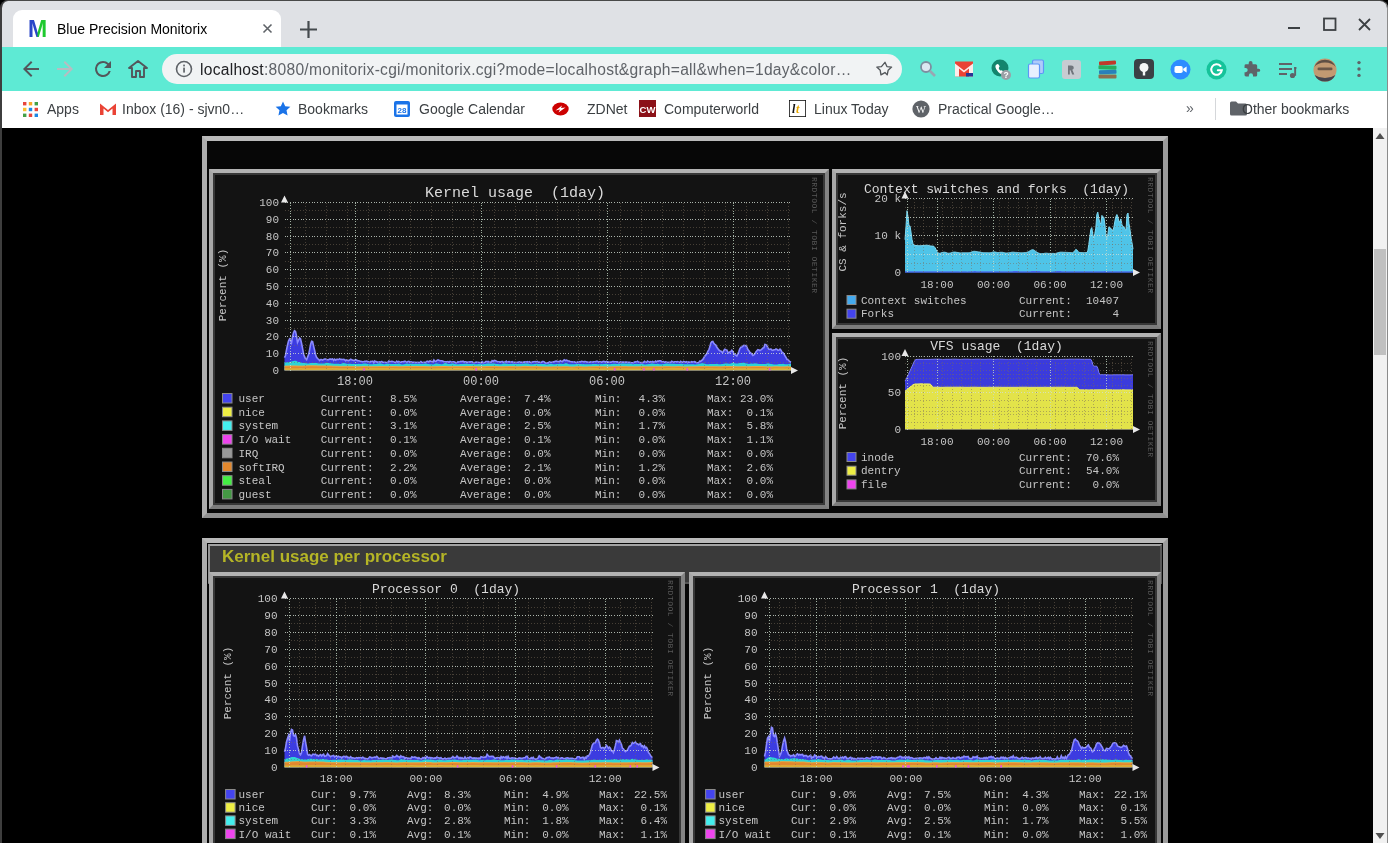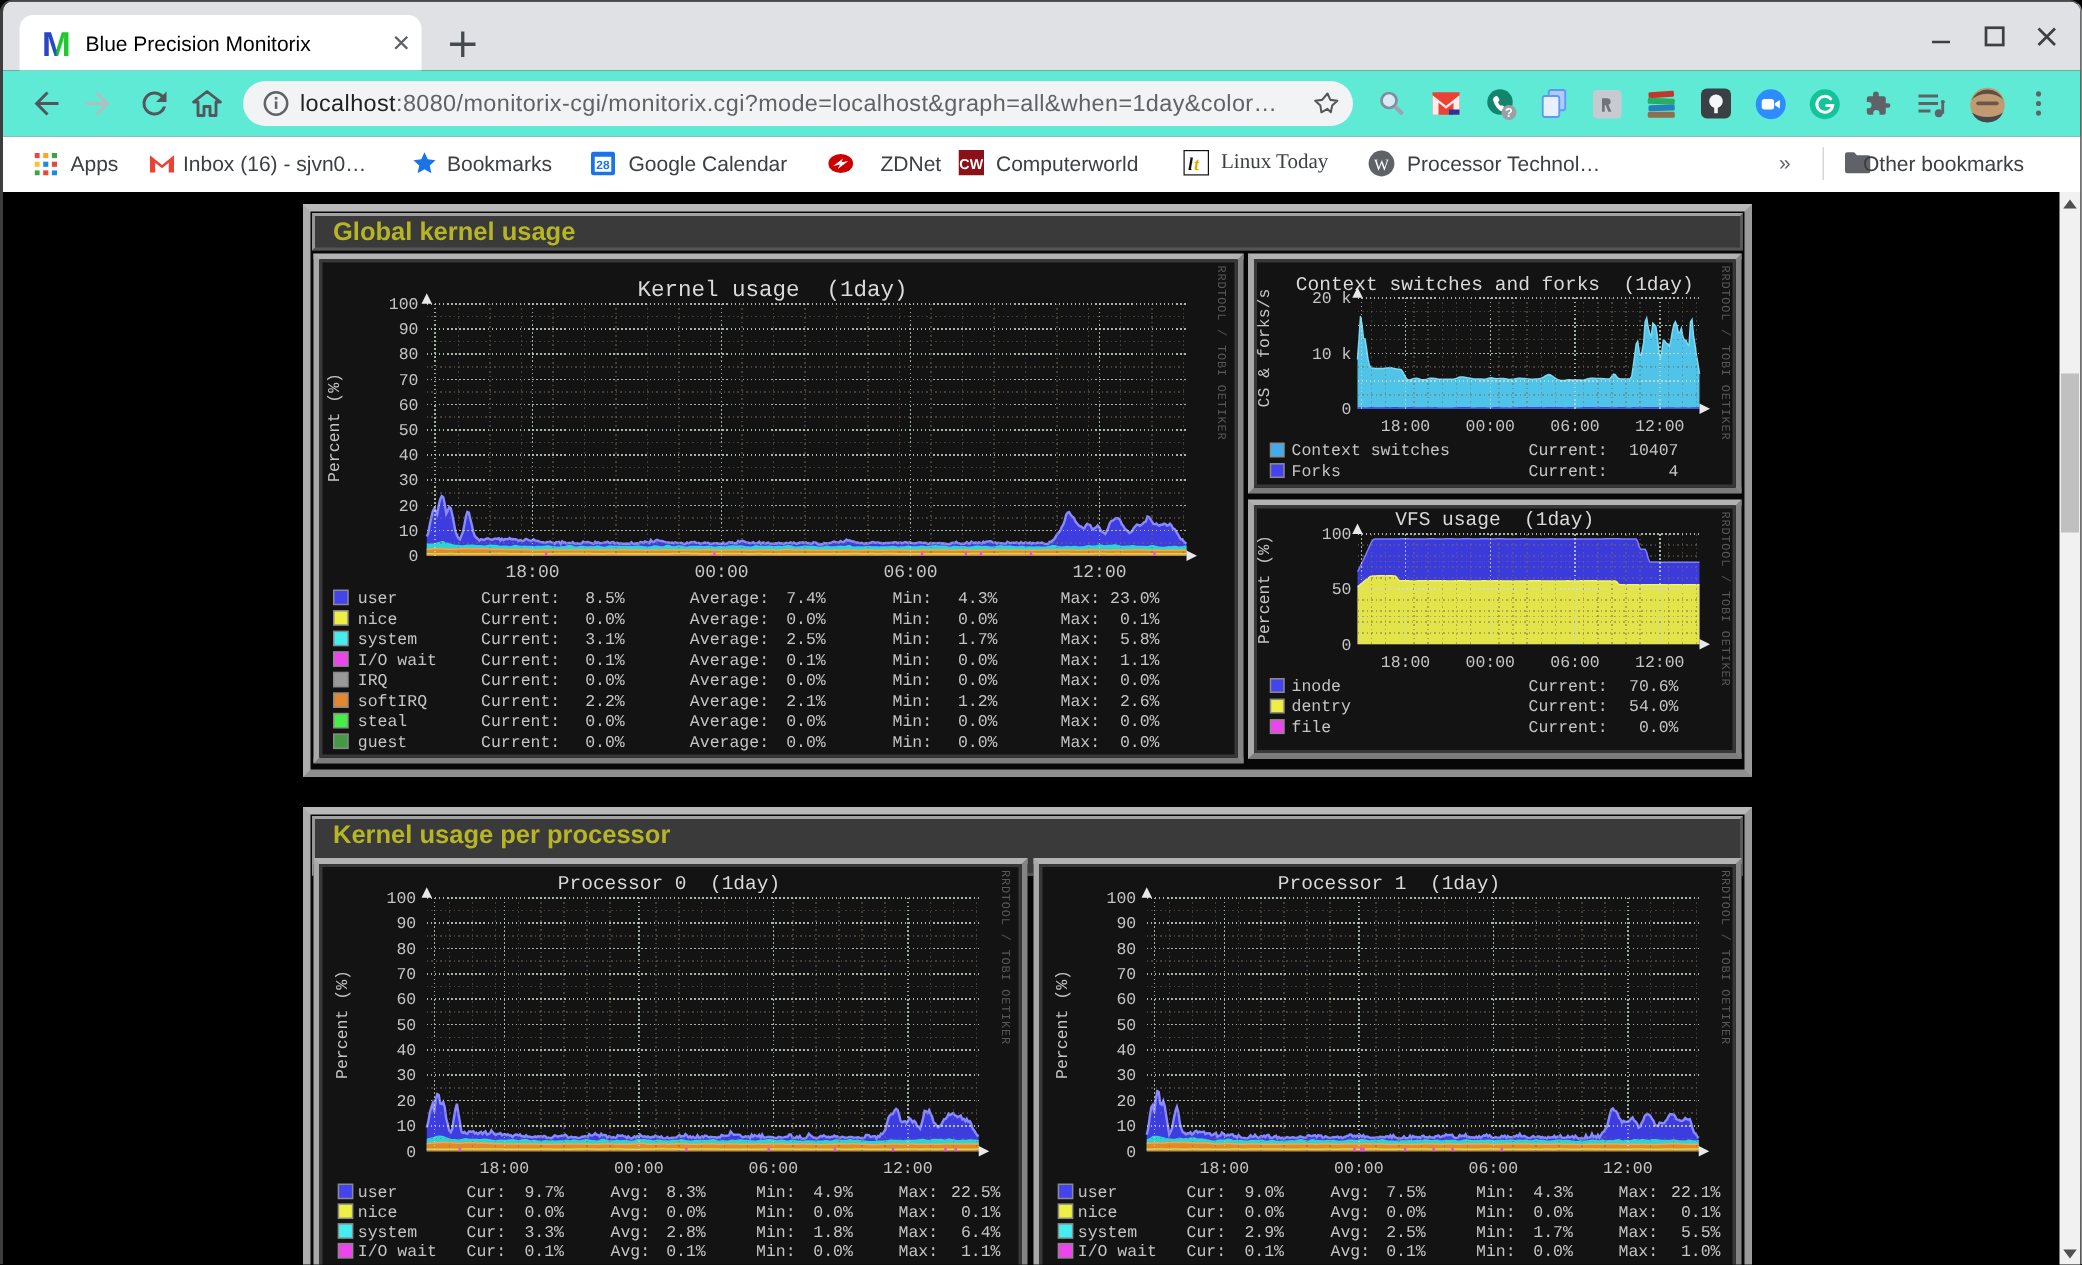--- a/index.html
+++ b/index.html
@@ -171,36 +171,35 @@
     <svg style="position:absolute;left:637px;top:9px" width="17" height="17" viewBox="0 0 17 17">
       <rect width="17" height="17" fill="#8b1118"></rect>
       <text x="8.5" y="12.5" font-size="9.5" font-weight="bold" fill="#fff" text-anchor="middle" font-family="Liberation Sans">CW</text>
     </svg>
     <span class="bkt" style="position:absolute;left:662px;top:10px;">Computerworld</span>
     <svg style="position:absolute;left:787px;top:9px" width="17" height="17" viewBox="0 0 17 17">
       <rect width="17" height="17" fill="#fff" stroke="#111" stroke-width="1.6"></rect>
       <text x="3" y="13" font-size="12" font-weight="bold" font-style="italic" fill="#111" font-family="Liberation Serif">l</text>
       <text x="7" y="13" font-size="12" font-weight="bold" font-style="italic" fill="#e8a800" font-family="Liberation Serif">t</text>
     </svg>
-    <span class="bkt" style="position:absolute;left:812px;top:10px;font-family:Liberation Serif, serif;">Linux Today</span>
+    <span class="bkt" style="position:absolute;left:812px;top:10px;">Linux Today</span>
     <svg style="position:absolute;left:910px;top:9px" width="18" height="18" viewBox="0 0 18 18">
       <circle cx="9" cy="9" r="8.6" fill="#5f6368"></circle>
       <text x="9" y="13" font-size="10.5" fill="#fff" text-anchor="middle" font-family="Liberation Serif">W</text>
     </svg>
-    <span class="bkt" style="position:absolute;left:936px;top:10px;">Processor Technol…</span>
+    <span class="bkt" style="position:absolute;left:936px;top:10px;">Practical Google…</span>
     <span class="bkt" style="position:absolute;left:1184px;top:9px;color:#5f6368;font-size:14px;">»</span>
     <div style="position:absolute;left:1213px;top:7px;width:1px;height:22px;background:#d5d7da;"></div>
     <svg style="position:absolute;left:1228px;top:10px" width="17" height="15" viewBox="0 0 17 15">
       <path d="M0 2 q0-1.5 1.5-1.5 h4.5 l2 2 h7.5 q1.5 0 1.5 1.5 v9 q0 1.5 -1.5 1.5 h-14 q-1.5 0 -1.5 -1.5 z" fill="#5f6368"></path>
     </svg>
     <span class="bkt" style="position:absolute;left:1240px;top:10px;">Other bookmarks</span>
   </div>
   <div id="page">
     <div class="frame" style="left:200px;top:8px;width:966px;height:382px;"></div>
-    <div class="tbar" style="left:206px;top:14px;width:954px;height:25px;">Global kernel usage</div>
     <div class="panel" style="left:207px;top:41px;width:620px;height:340px;">
         <div class="in"></div>
       </div>
     <div class="panel" style="left:830px;top:41px;width:329px;height:160px;">
         <div class="in"></div>
       </div>
     <div class="panel" style="left:830px;top:205px;width:329px;height:173px;">
         <div class="in"></div>
       </div>
     <div class="frame" style="left:200px;top:410px;width:966px;height:316px;"></div>

